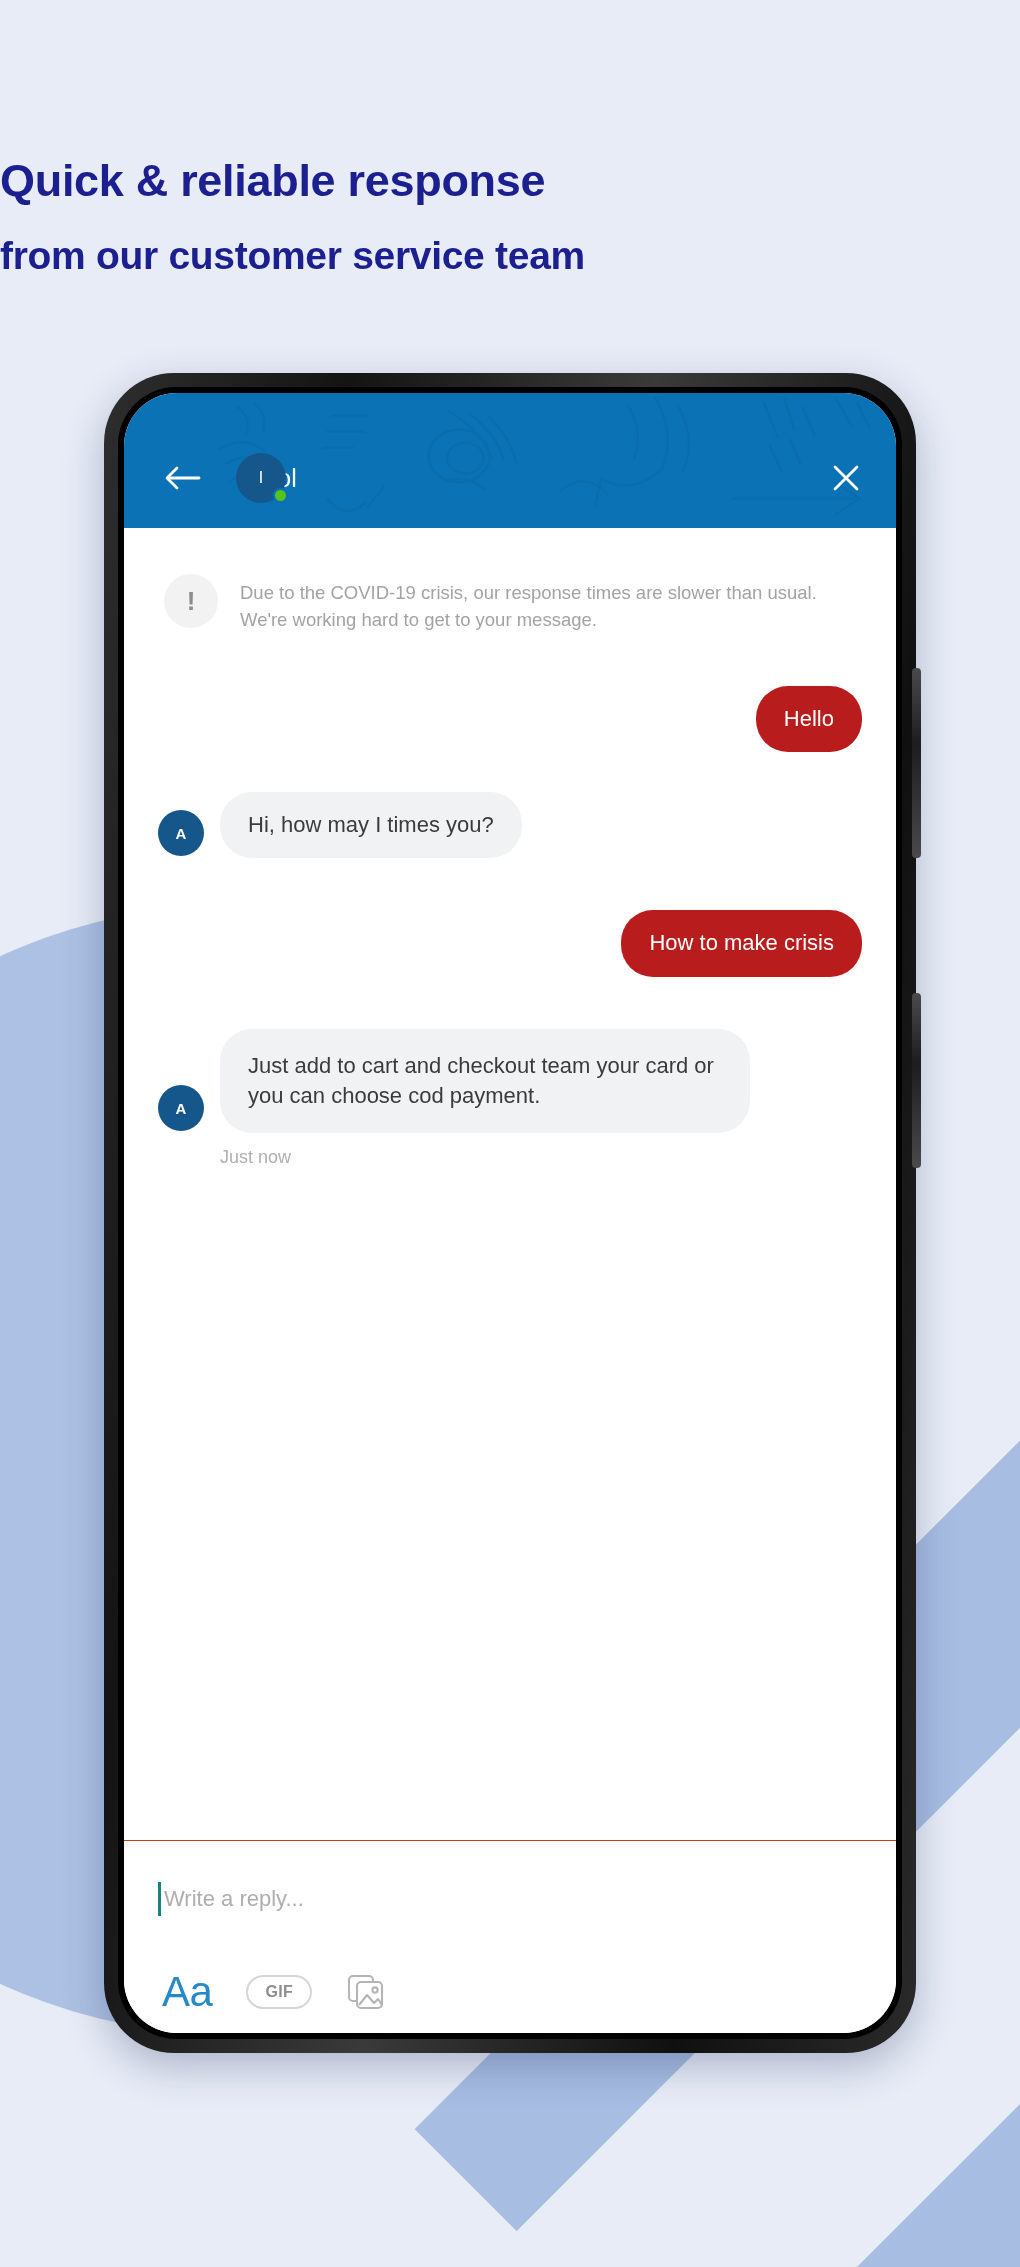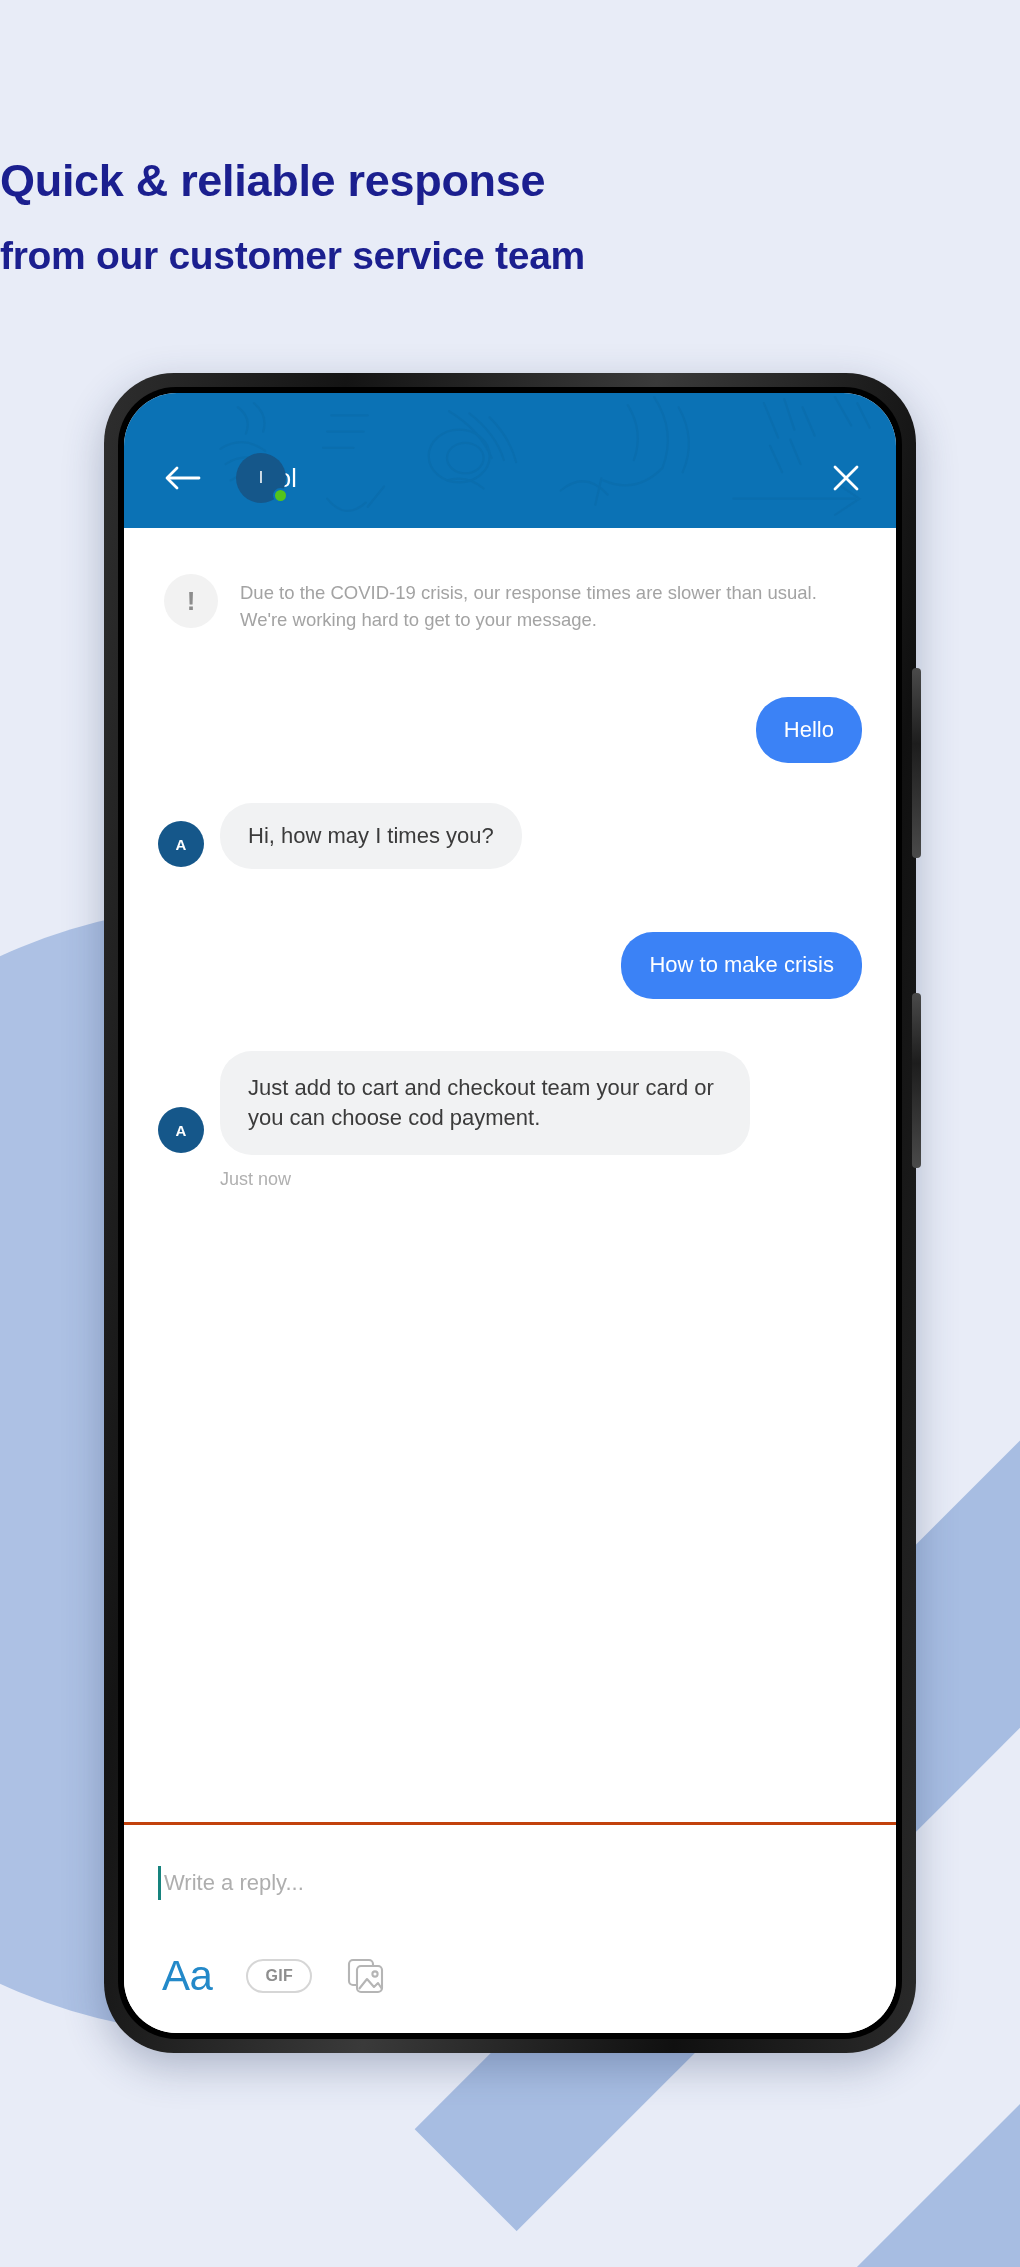--- a/index.html
+++ b/index.html
@@ -159,35 +159,35 @@
     display: flex; align-items: center; justify-content: center;
     color: #ffffff; font-size: 15px; font-weight: bold;
     margin-bottom: 2px;
   }
   .bubble {
     border-radius: 32px;
     padding: 18px 28px;
     font-size: 22px; line-height: 1.38;
     max-width: 530px;
   }
-  .bubble.out { background: #3b82f6; color: #ffffff; margin-top: 11px; }
+  .bubble.out { background: #b91c1c; color: #ffffff; }
   .bubble.in  { background: #f1f2f3; color: #3b3b3b; }
   .bubble.multiline { padding: 22px 28px; max-width: 530px; }
   .timestamp {
     margin-left: 62px; margin-top: 14px;
     color: #b0b0b0; font-size: 18px;
   }
   .gap-out { margin-top: 52px; }
 
   
   .composer {
     flex: 0 0 auto;
-    border-top: 3px solid #c2410c;
+    border-top: 1px solid #c2410c;
     background: #ffffff;
-    padding: 36px 34px 36px 34px;
+    padding: 36px 34px 20px 34px;
   }
   .reply-line { display: flex; align-items: center; height: 44px; }
   .caret { width: 3px; height: 34px; background: #17837e; }
   .reply-placeholder {
     color: #aeaeae; font-size: 22px; margin-left: 3px;
   }
   .tool-row {
     display: flex; align-items: center; gap: 34px;
     margin-top: 50px; padding-left: 4px;
   }

